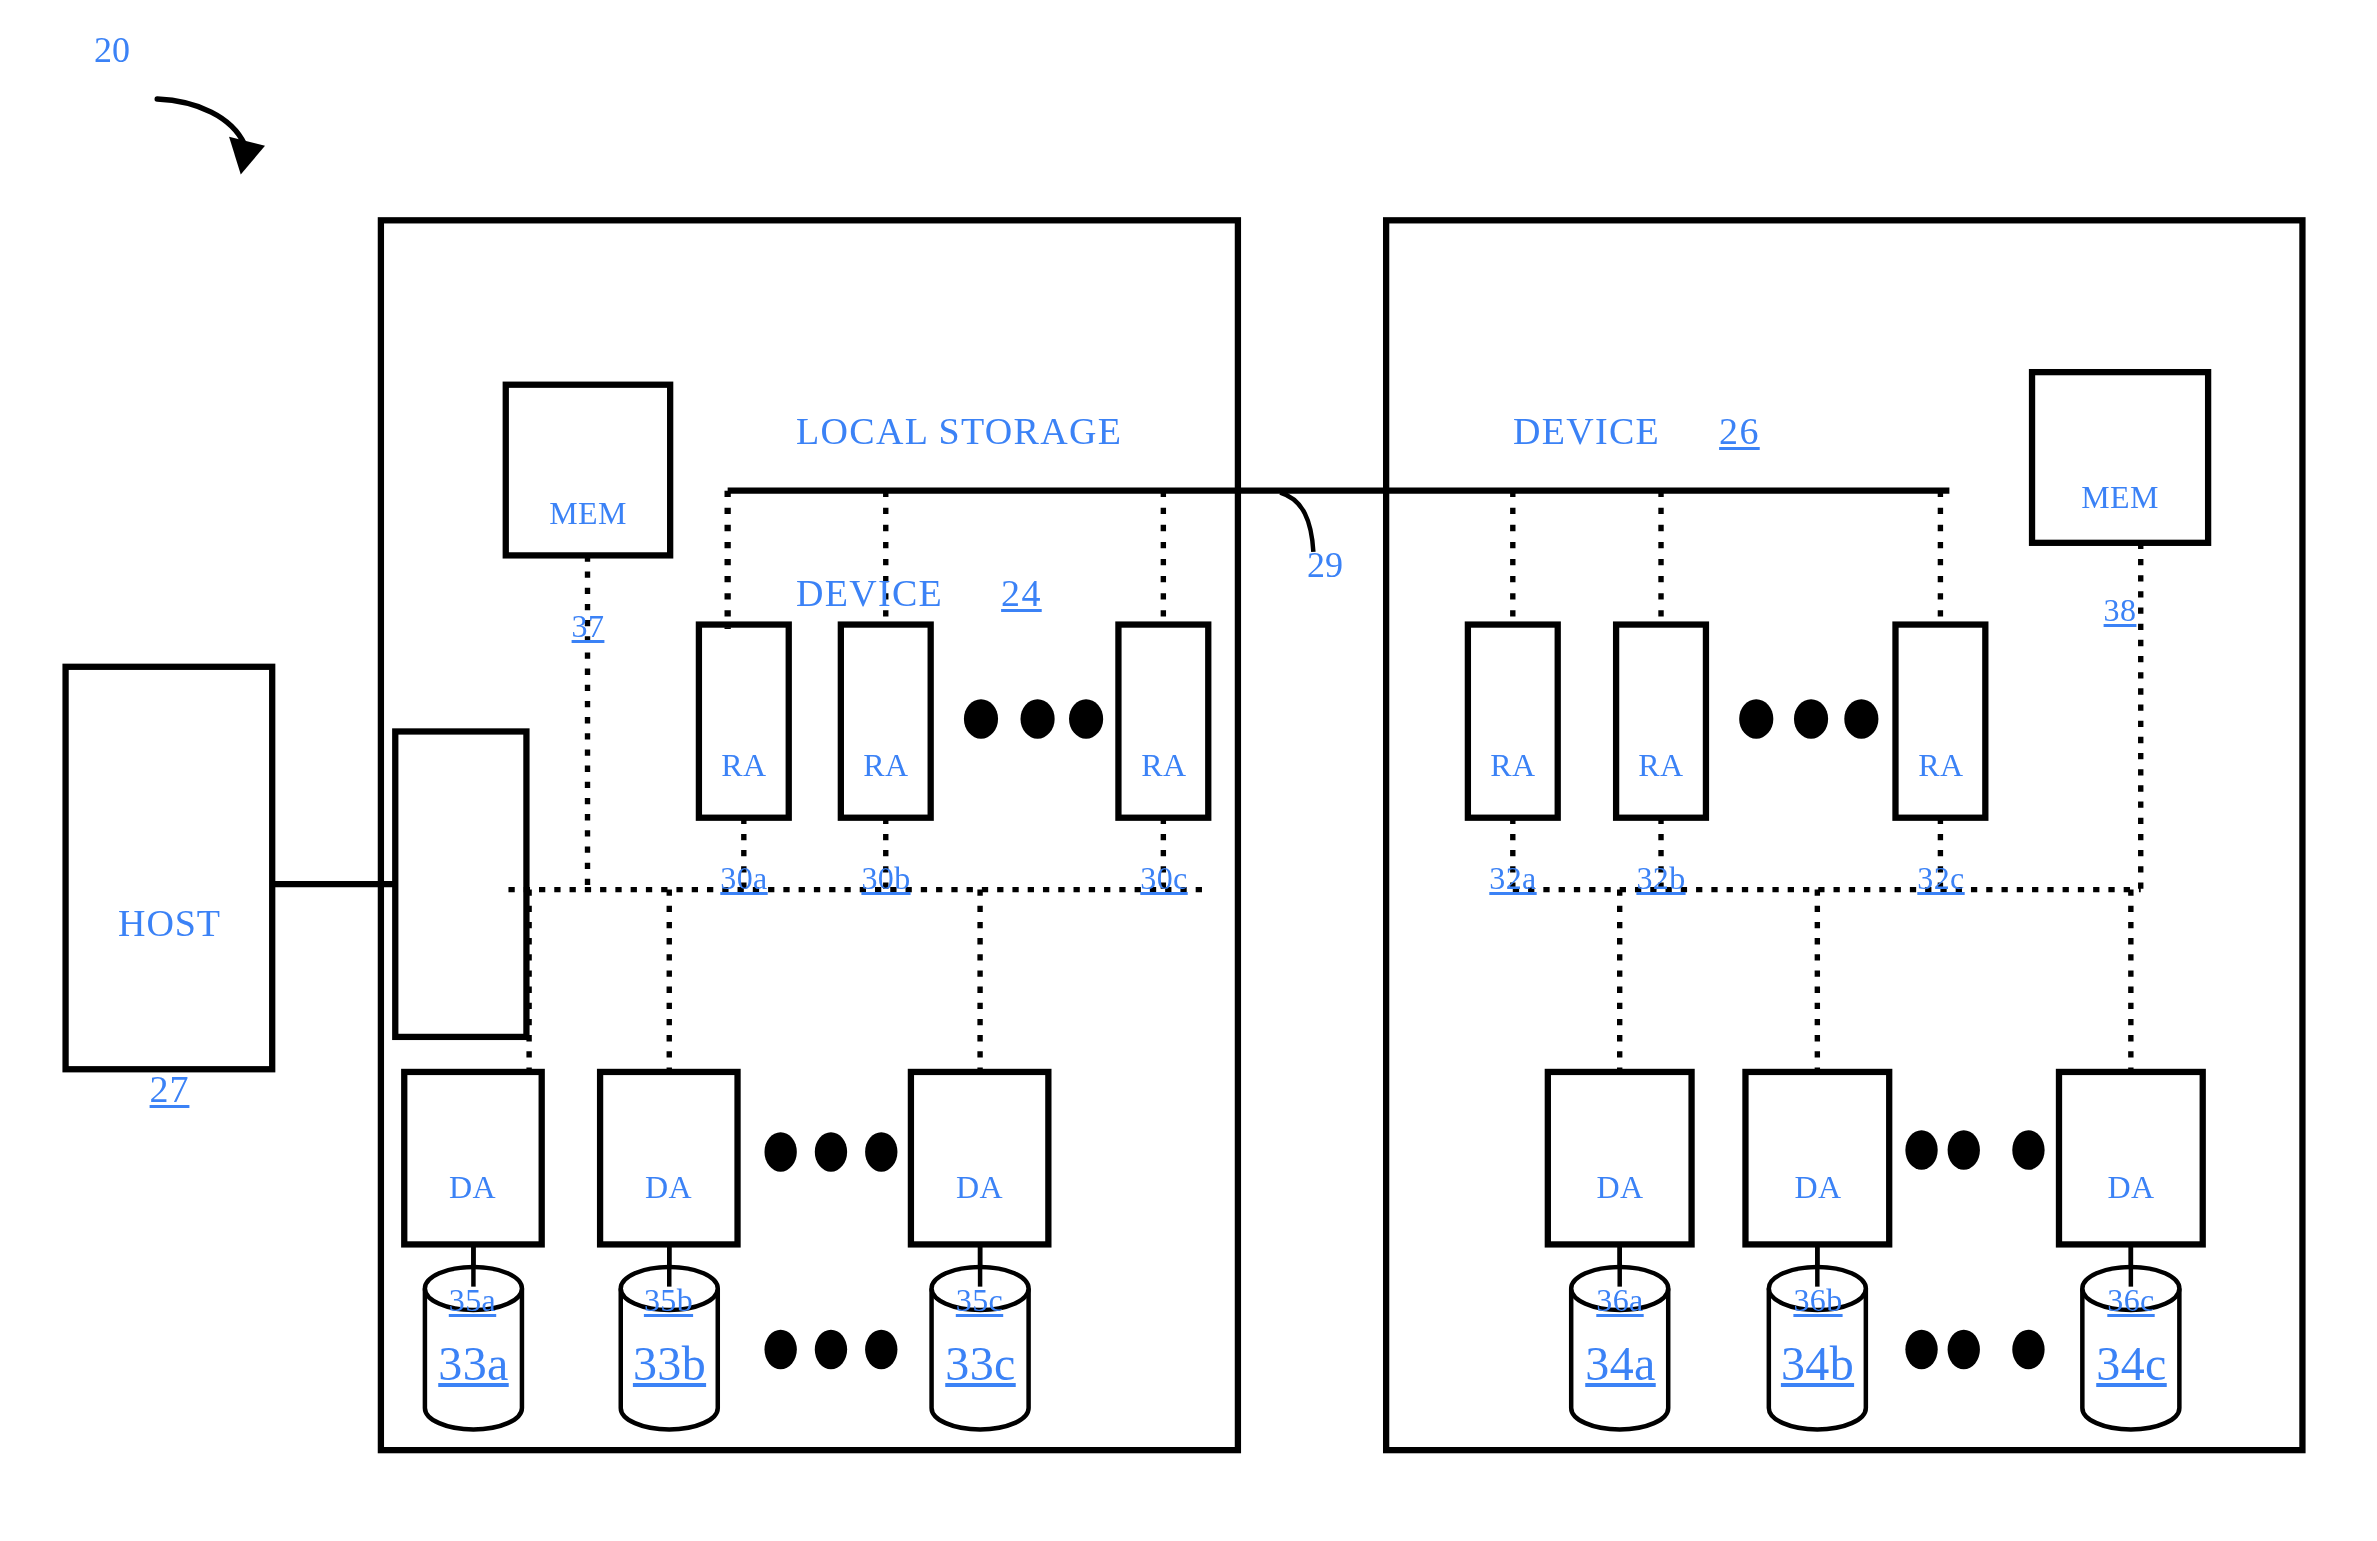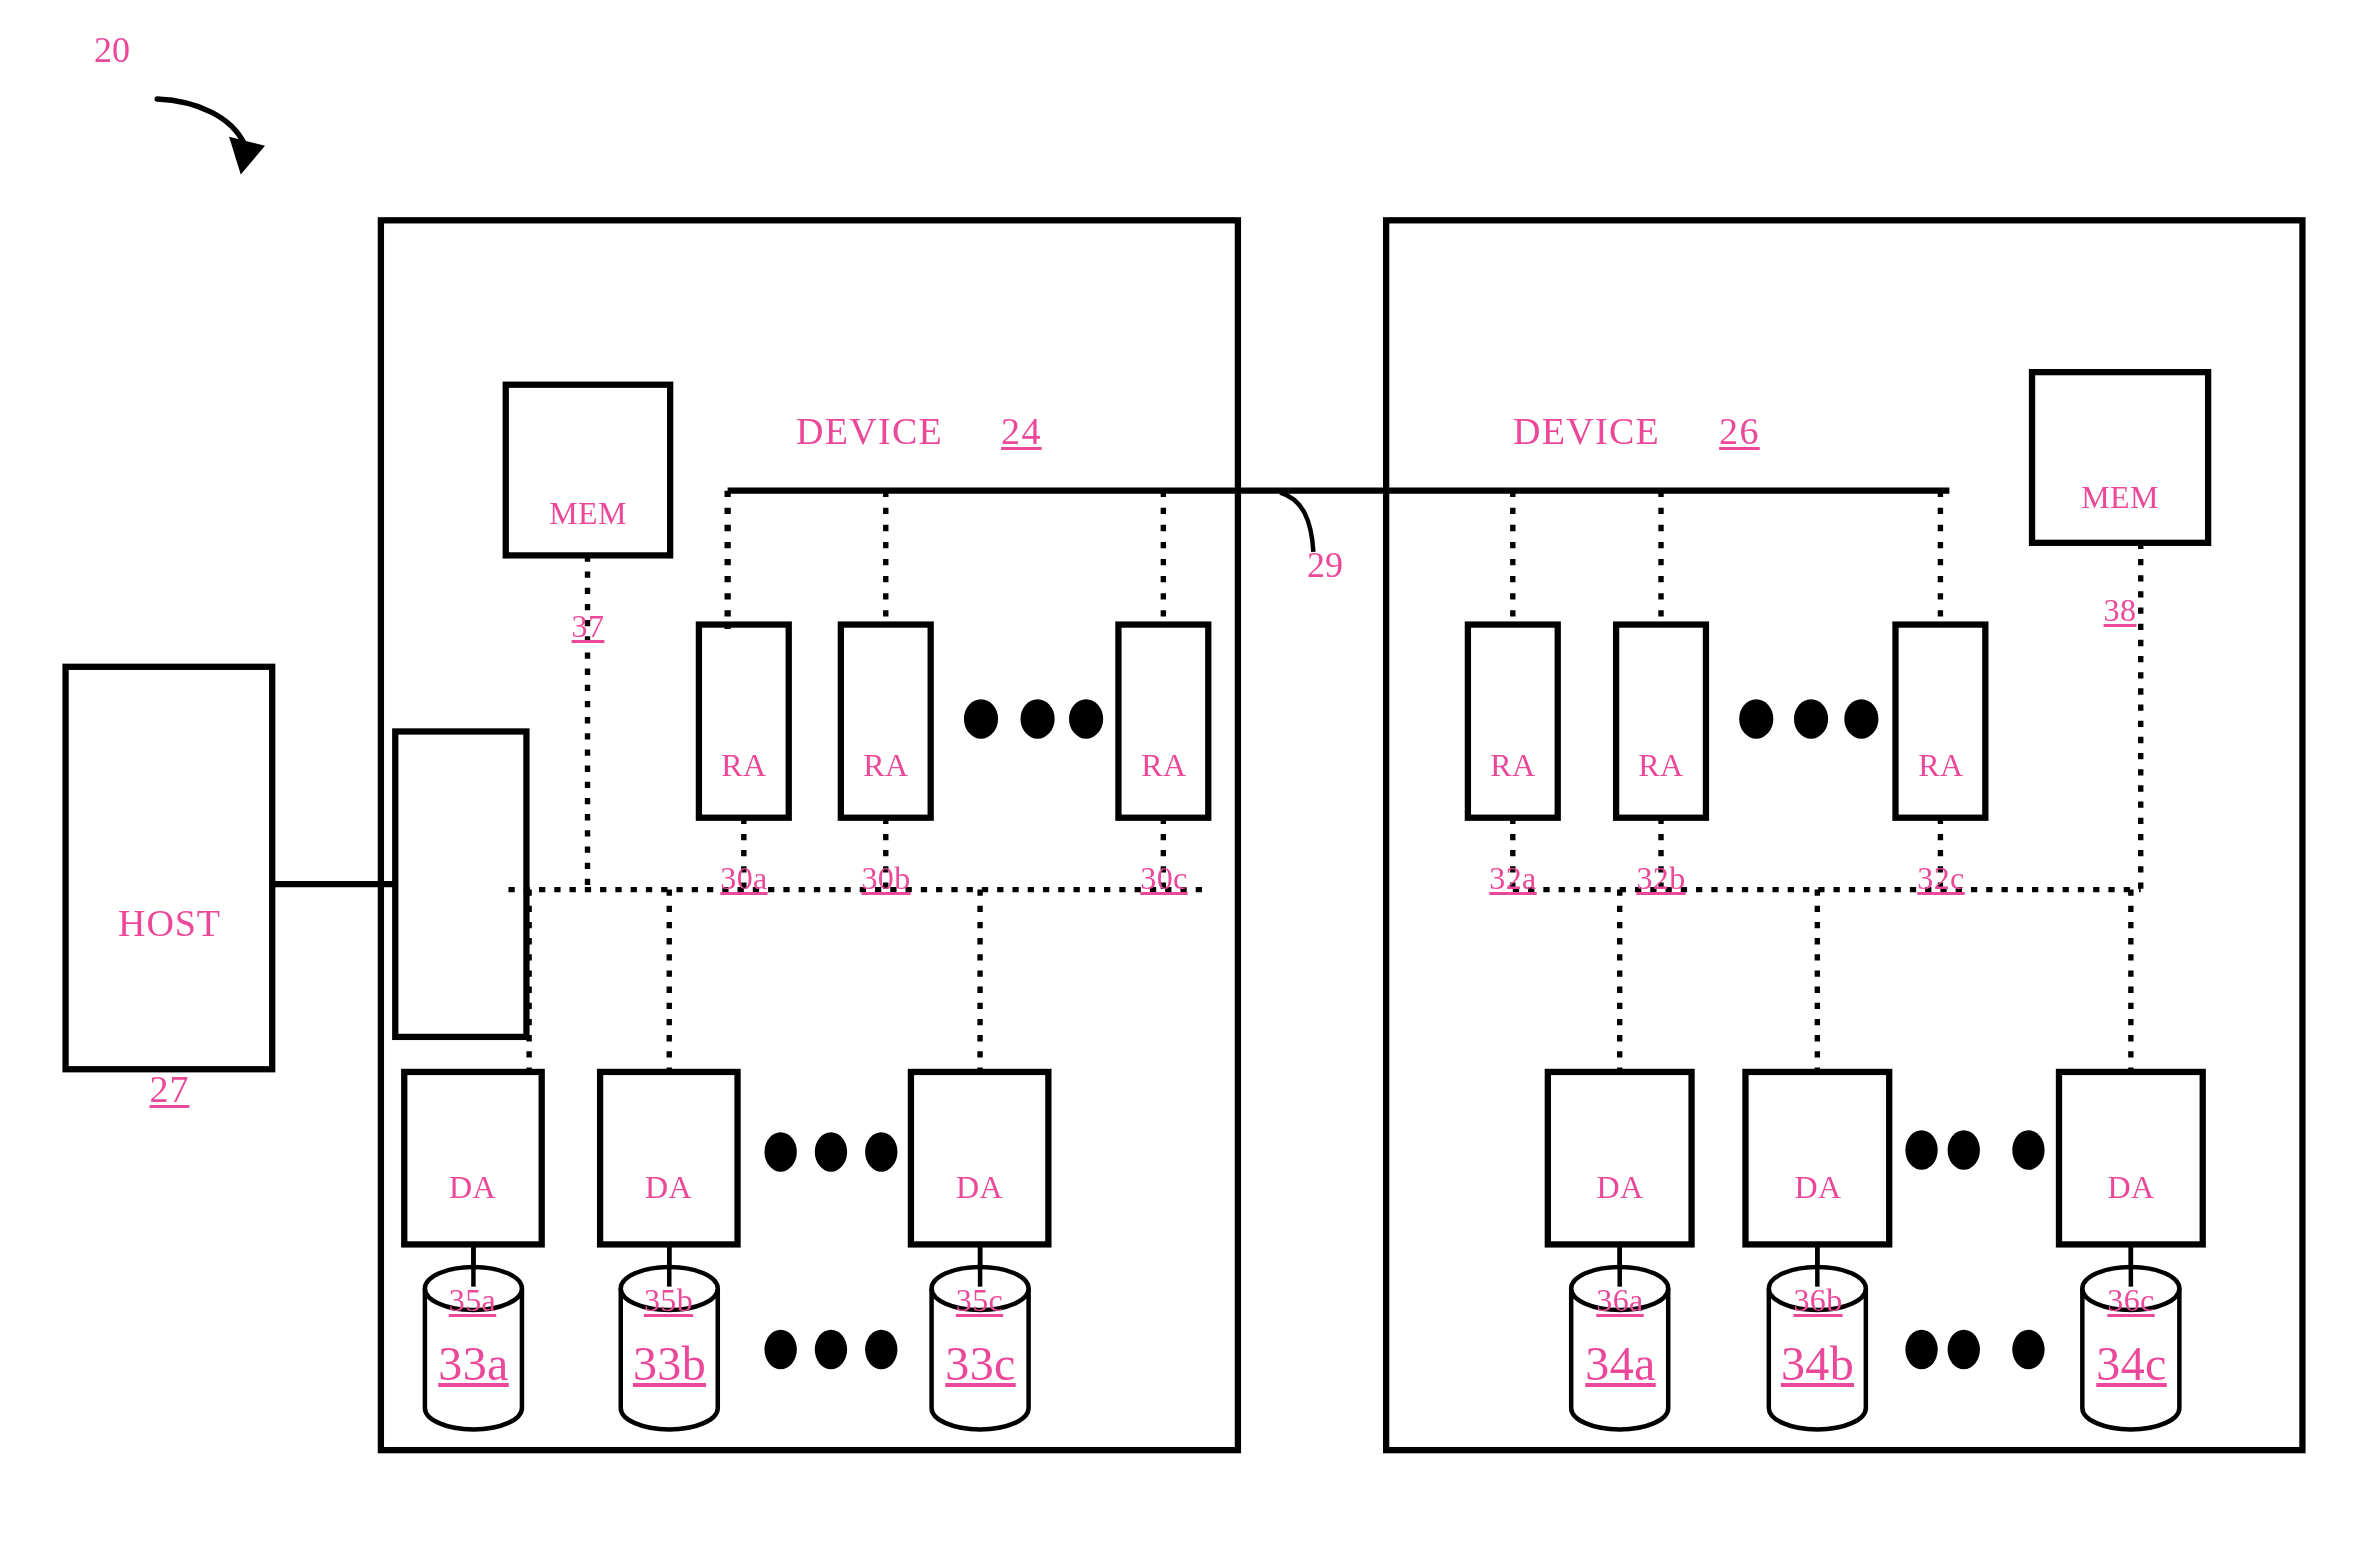--- a/index.html
+++ b/index.html
@@ -6,21 +6,21 @@
     margin: 0;
     padding: 0;
     background: #ffffff;
   }
   #page {
     position: relative;
     width: 2377px;
     height: 1542px;
     background: #ffffff;
     font-family: "Liberation Serif", "DejaVu Serif", serif;
-    color: #ec4899;
+    color: #3b82f6;
     overflow: hidden;
   }
   #svg-layer {
     position: absolute;
     left: 0;
     top: 0;
     width: 2377px;
     height: 1542px;
   }
   .lbl {
@@ -225,20 +225,21 @@
     <line x1="1803" y1="1385" x2="1803" y2="1432" stroke="#000" stroke-width="5"></line>
     <line x1="2023" y1="1385" x2="2023" y2="1432" stroke="#000" stroke-width="5"></line>
     <line x1="2372" y1="1385" x2="2372" y2="1432" stroke="#000" stroke-width="5"></line>
   </svg>
 
   <div class="fig-num" style="left:94px; top:29px;">20</div>
 
   <div class="fig-num" style="left:1307px; top:544px;">29</div>
 
   <div class="dev-title" style="left:796px; top:297px; width:377px; text-align:left;">
+    <div>LOCAL STORAGE</div>
     <div style="display:flex; gap:58px;">
       <span>DEVICE</span>
       <span class="u">24</span>
     </div>
   </div>
 
   <div class="dev-title" style="left:1513px; top:297px; width:413px; text-align:left;">
     <div style="display:flex; gap:59px;">
       <span>DEVICE</span>
       <span class="u">26</span>

